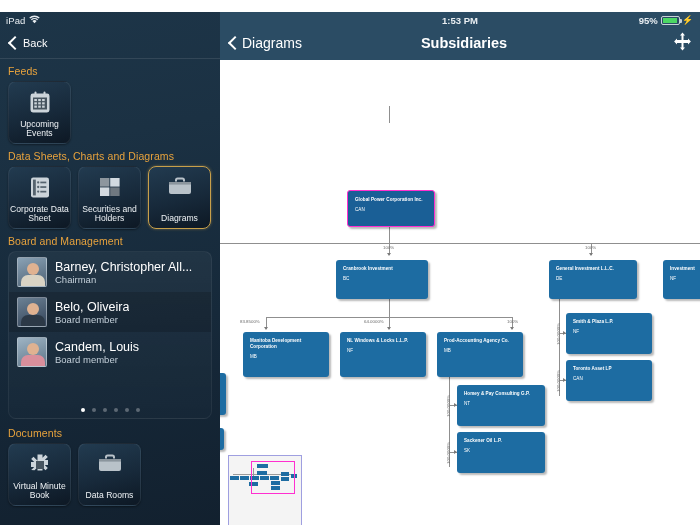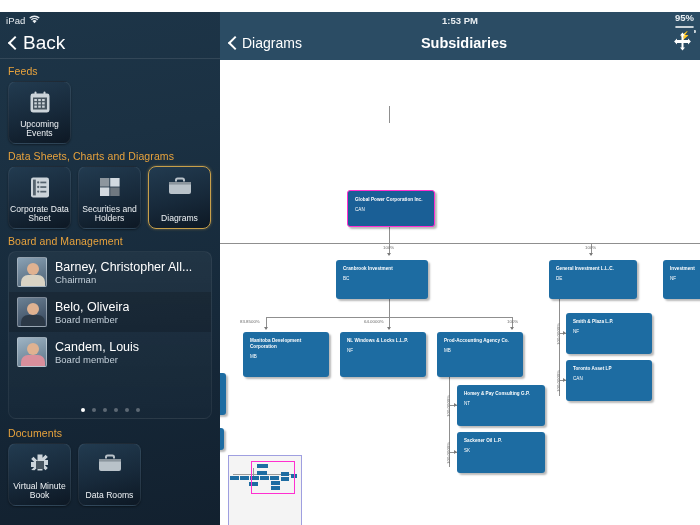--- a/index.html
+++ b/index.html
@@ -28,21 +28,21 @@
     height:30px; display:flex; align-items:center; padding:0 8px; gap:6px;
   }
   .chev {
     width:9px;height:15px; position:relative; display:inline-block;
   }
   .chev:before{
     content:""; position:absolute; left:2px; top:2.2px;
     width:8px;height:8px; border-left:2.6px solid #fff; border-bottom:2.6px solid #fff;
     transform:rotate(45deg);
   }
-  .backbar .lbl { font-size:19px; color:#fff; }
+  .backbar .lbl { font-size:11px; color:#fff; }
 
   .sdivider { height:1px; background:rgba(255,255,255,.10); margin:0; }
 
   .sect-title {
     color:#e8a33d; font-size:10.5px; padding:6px 0 4px 8px; letter-spacing:.1px;
   }
   .tiles { display:flex; gap:7px; padding:0 8px; }
   .tile {
     width:63px; height:63px; border-radius:8px;
     background:linear-gradient(165deg,#223b50 0%,#17293a 55%,#0d1824 100%);
@@ -108,21 +108,21 @@
   .tb-title {
     position:absolute; left:8px; right:0; text-align:center;
     font-size:14.5px; font-weight:bold; color:#fff; pointer-events:none;
   }
   .tb-move { margin-left:auto; position:relative; z-index:2; }
   .statusbar-main {
     position:absolute; top:0; left:0; right:0; height:16px;
     display:flex; align-items:center; justify-content:center;
     font-size:9.5px; font-weight:bold; color:#e9eef2;
   }
-  .batt-wrap { position:absolute; right:6px; top:0; height:16px; display:flex; align-items:center; gap:3px;flex-direction:column;}
+  .batt-wrap { position:absolute; right:6px; top:0; height:16px; display:flex; align-items:center; gap:3px;}
   .batt-pct { font-size:9.5px; font-weight:bold; color:#e9eef2;}
   .batt {
     width:19px;height:9px;border:1px solid rgba(255,255,255,.75); border-radius:2px; position:relative;
   }
   .batt i { position:absolute; left:1px; top:1px; bottom:1px; width:14px; background:#4cd764; display:block;}
   .batt:after{content:"";position:absolute;right:-3px;top:2.5px;width:1.6px;height:3.5px;background:rgba(255,255,255,.75);border-radius:0 1px 1px 0;}
   .bolt { color:#e9eef2; font-size:9px; }
 
   
   .canvas { position:absolute; top:48px; left:0; width:480px; height:477px; background:#fff; overflow:hidden; }

